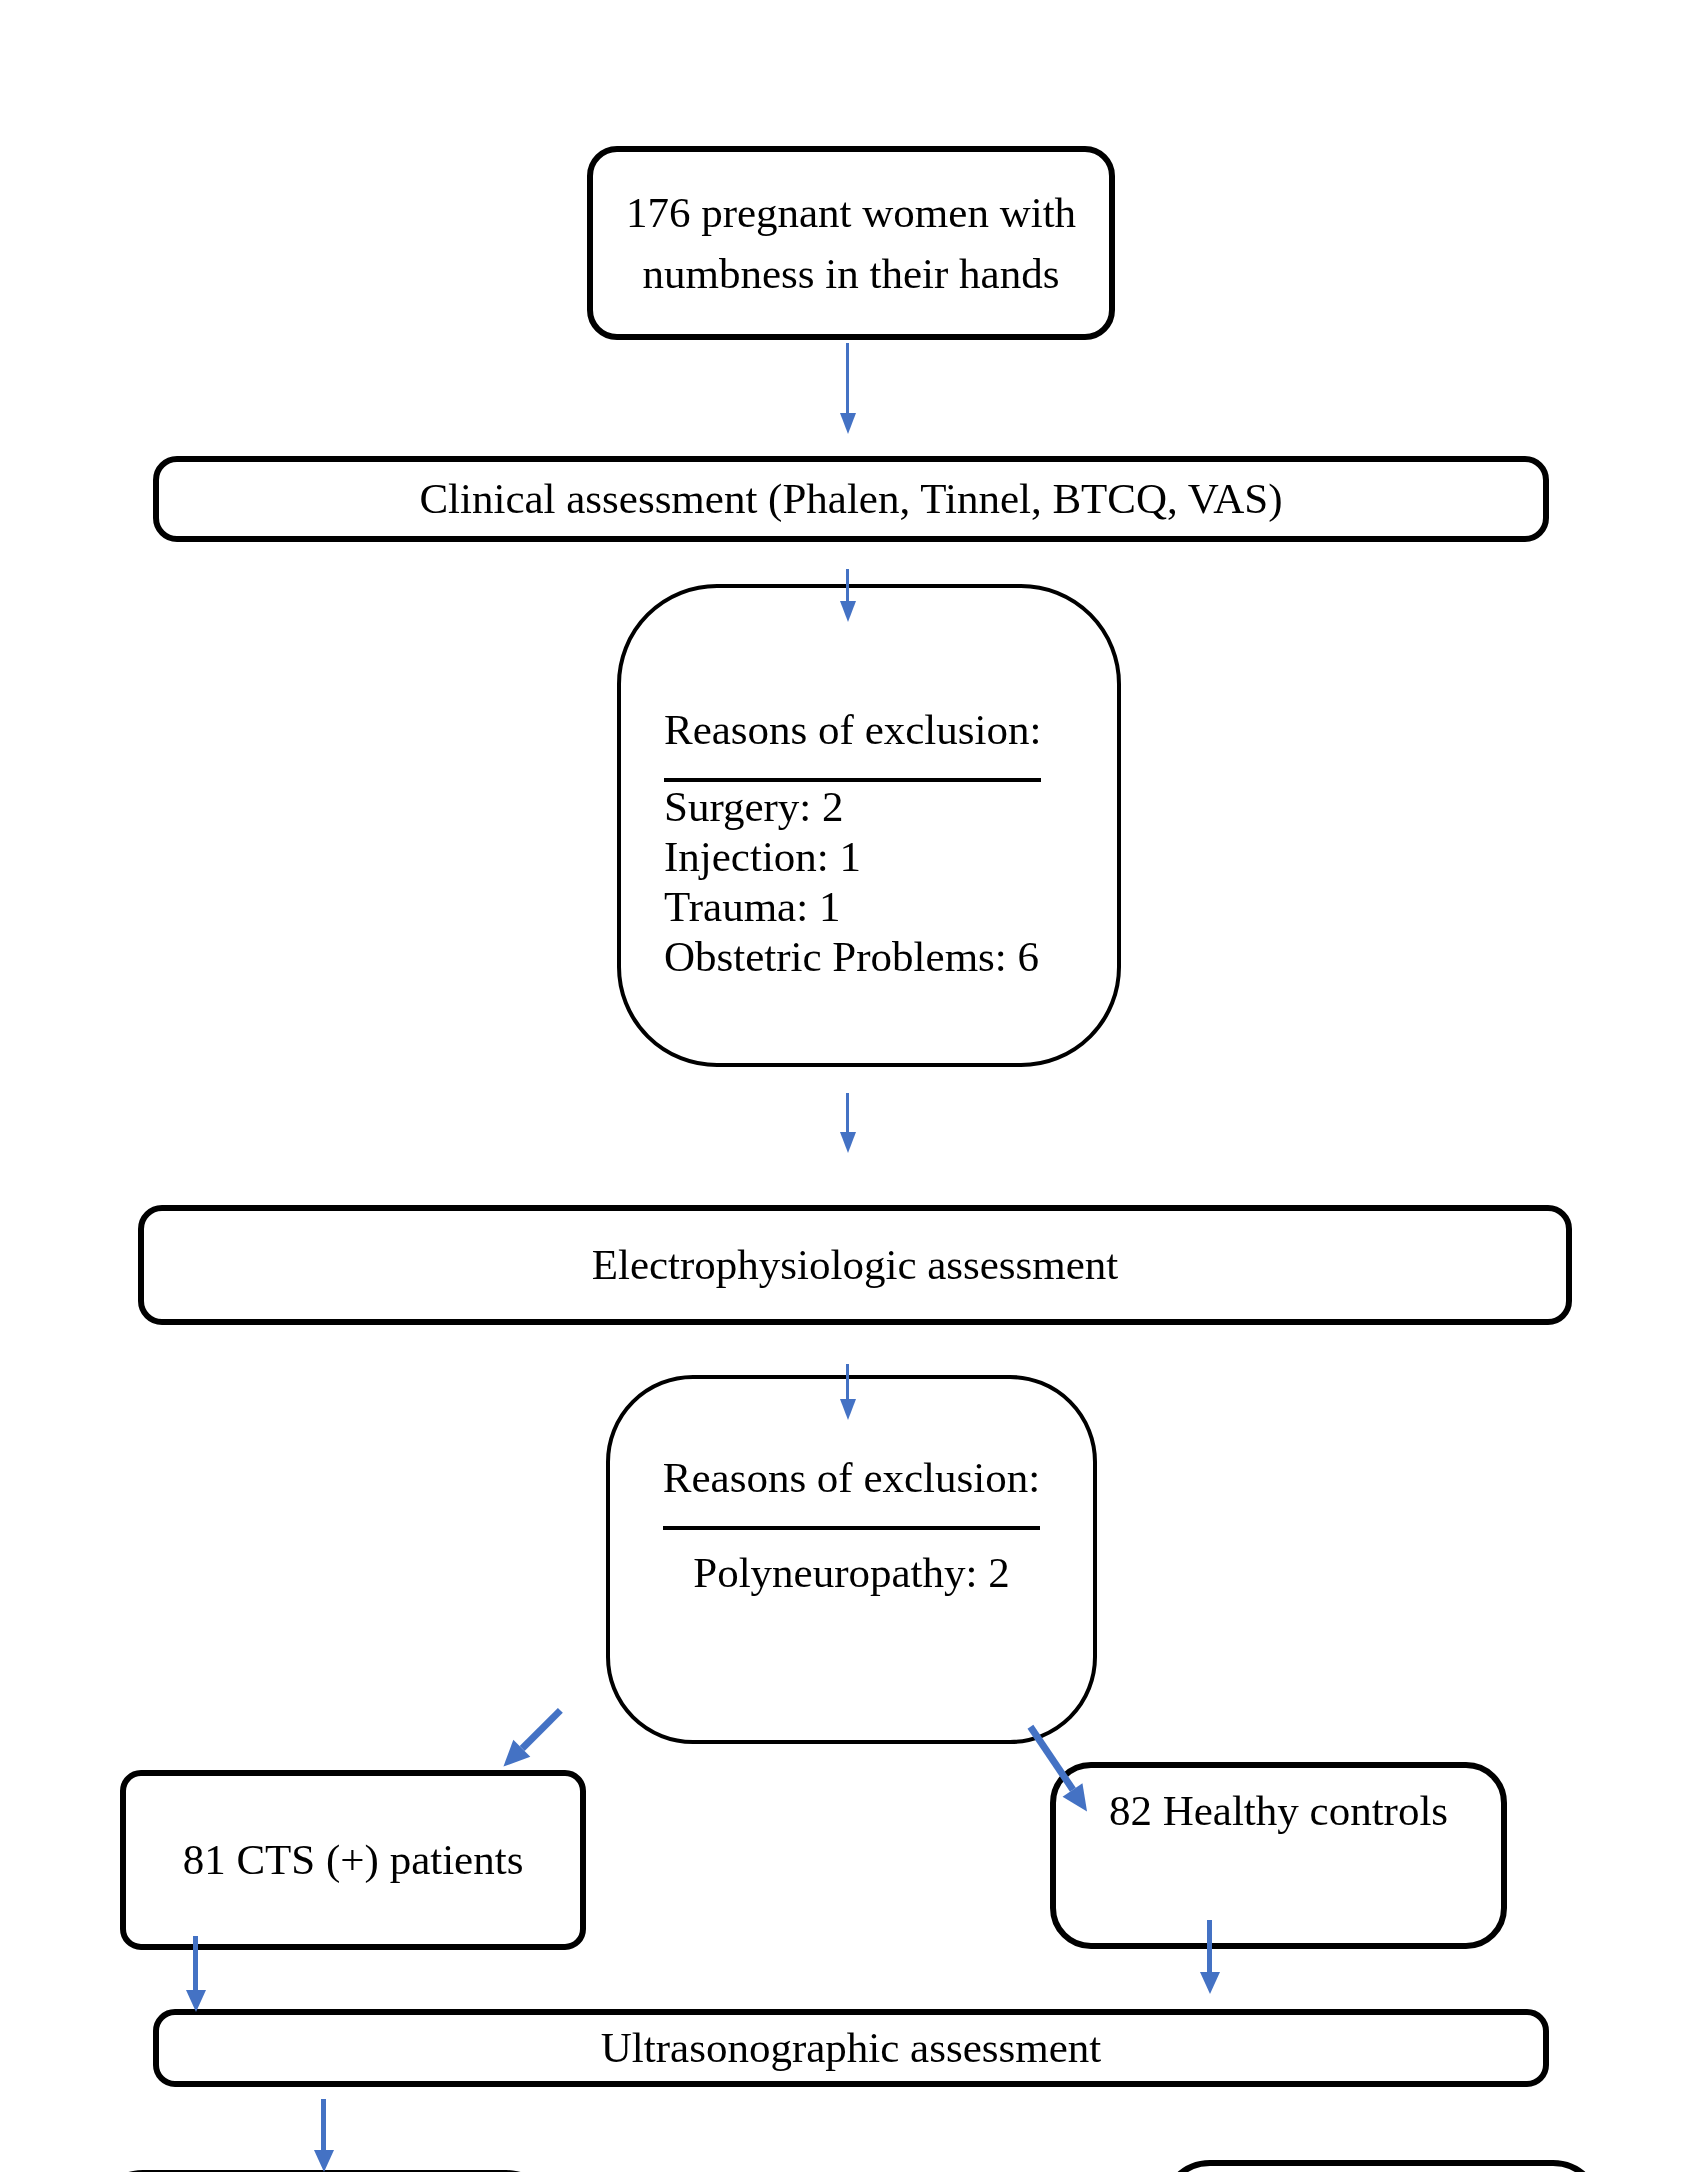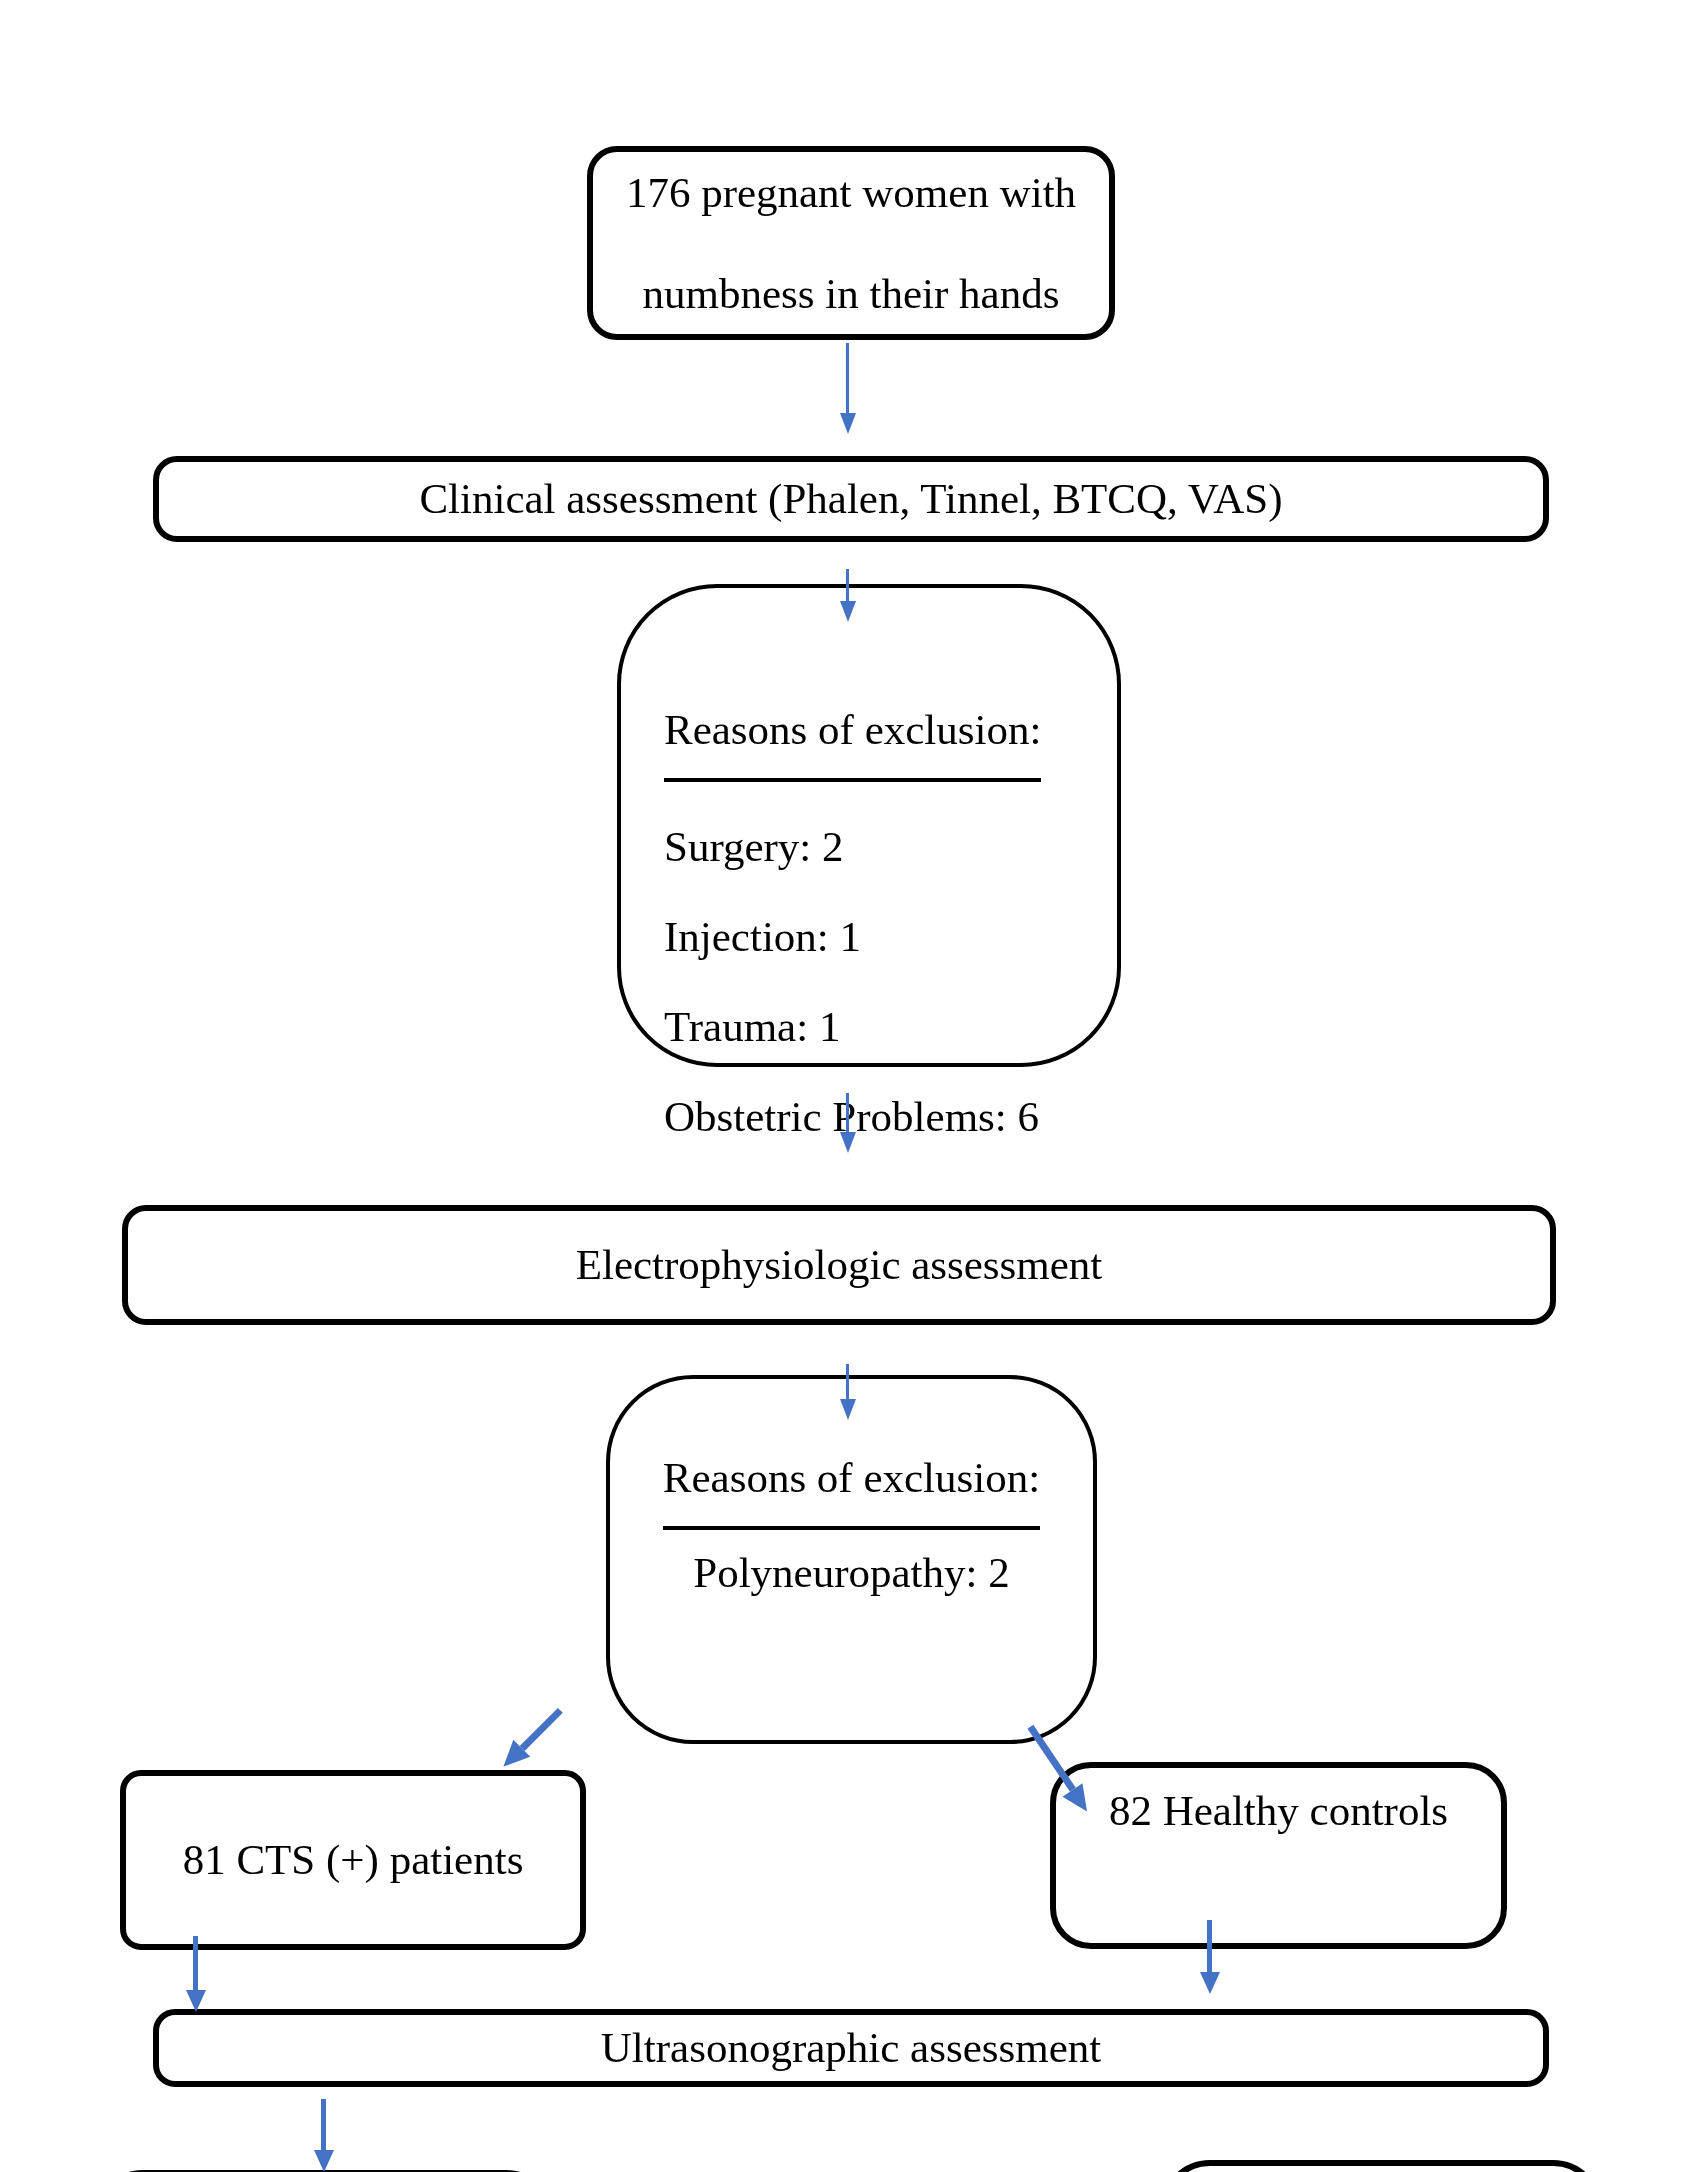--- a/index.html
+++ b/index.html
@@ -21,33 +21,32 @@
     position:absolute;
     box-sizing:border-box;
     background:var(--bg);
     border:6px solid var(--ink);
     display:flex;flex-direction:column;
     align-items:center;justify-content:center;
     text-align:center;
     font-size:43px;
     line-height:1.15;
     z-index:1;
-    gap:40px;
   }
   .thin{border-width:4.8px;}
   .uline{
     display:inline-block;
     border-bottom:4.3px solid var(--ink);
     padding-bottom:24px;
   }
   
   #box-population{left:587px;top:146px;width:528px;height:194px;border-radius:30px;line-height:61px;}
   
   #bar-clinical{left:153px;top:456px;width:1396px;height:86px;border-radius:24px;}
-  #bar-electro{left:122px;top:1205px;width:1434px;height:120px;border-radius:24px;}
+  #bar-electro{left:138px;top:1205px;width:1434px;height:120px;border-radius:24px;}
   #bar-ultrasound{left:153px;top:2009px;width:1396px;height:78px;border-radius:22px;justify-content:center;}
   
   #box-excl-clinical{
     left:617px;top:584px;width:504px;height:483px;border-radius:100px;
     align-items:flex-start;justify-content:flex-start;text-align:left;
     padding:117px 17.4px 0 43px;
   }
   #box-excl-clinical .item{line-height:50px;}
   
   #box-excl-electro{

